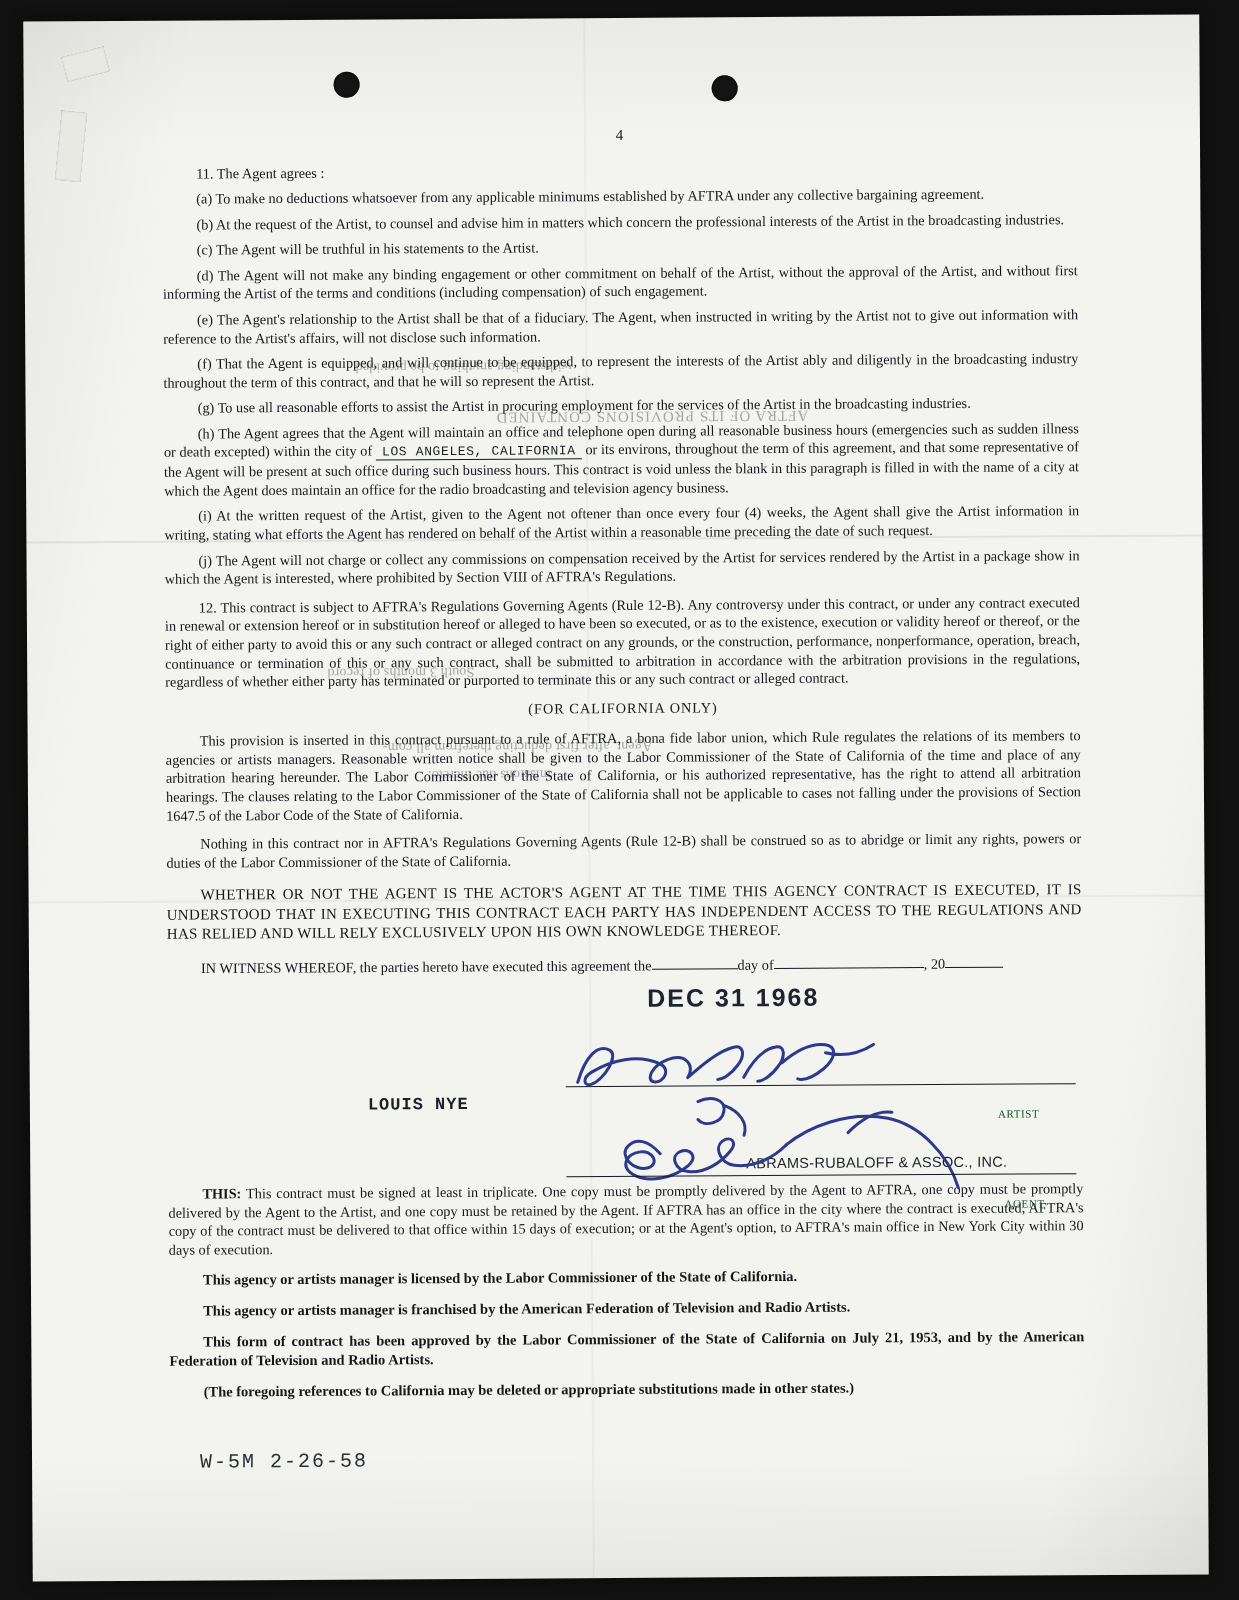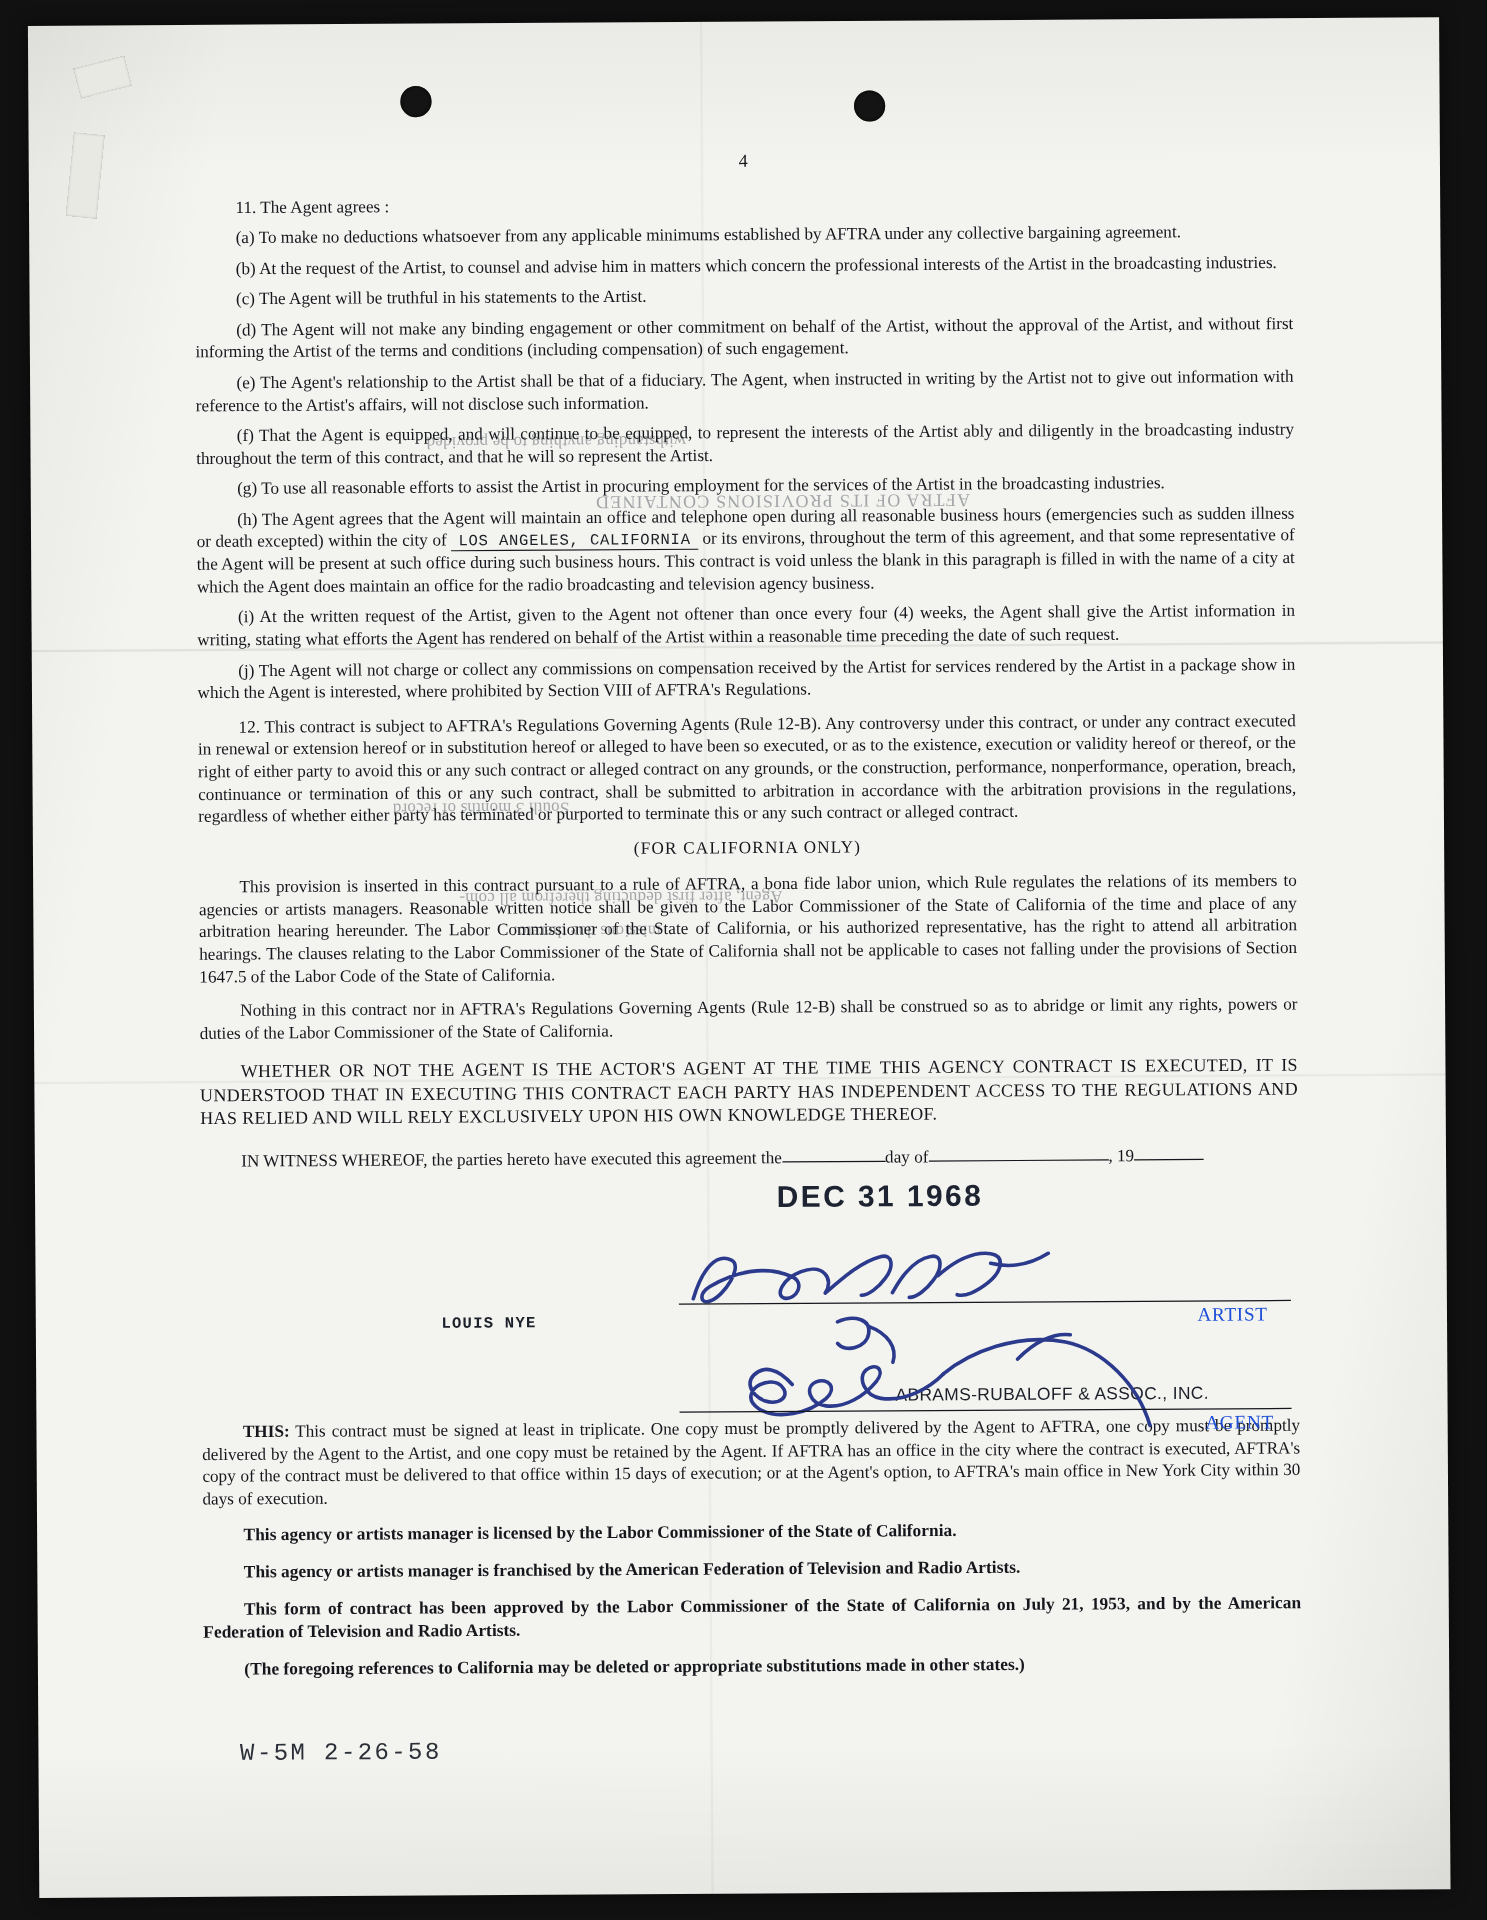--- a/index.html
+++ b/index.html
@@ -73,28 +73,28 @@
     white-space:nowrap;
     pointer-events:none;
     font-size:14px;
     letter-spacing:.2px;
   }
   .bleed.flip{transform:scale(-1,-1);}
 
   
   #sigarea{position:absolute;left:138px;top:1010px;width:915px;height:190px;}
   .sigline{position:absolute;border-bottom:1px solid #15171c;}
-  .siglabel{position:absolute;font-size:16px;letter-spacing:.6px;color:#1d4ed8;}
+  .siglabel{position:absolute;font-size:11px;letter-spacing:.6px;color:#14532d;margin-top:20px;}
   .stamp{
     position:absolute;font-family:"Liberation Sans",sans-serif;font-weight:bold;
     font-size:25px;letter-spacing:2px;color:#1d2330;
   }
   .printname{
     position:absolute;font-family:"Liberation Mono",monospace;font-weight:bold;
-    font-size:13px;letter-spacing:1px;color:#1b2029;
+    font-size:17px;letter-spacing:1px;color:#1b2029;
   }
   .firmname{
     position:absolute;font-family:"Liberation Sans",sans-serif;
     font-size:14.5px;letter-spacing:.3px;color:#1b2029;
   }
   .ink{position:absolute;pointer-events:none;}
 
   #formcode{
     position:absolute;left:168px;top:1430px;
     font-family:"Liberation Mono",monospace;
@@ -159,21 +159,21 @@
 
       <p style="text-align:center;letter-spacing:1px;margin:10px 0 12px 0;">(FOR CALIFORNIA ONLY)</p>
 
       <p class="ind2">This provision is inserted in this contract pursuant to a rule of AFTRA, a bona fide labor union, which Rule regulates the relations of its members to agencies or artists managers. Reasonable written notice shall be given to the Labor Commissioner of the State of California of the time and place of any arbitration hearing hereunder. The Labor Commissioner of the State of California, or his authorized representative, has the right to attend all arbitration hearings. The clauses relating to the Labor Commissioner of the State of California shall not be applicable to cases not falling under the provisions of Section 1647.5 of the Labor Code of the State of California.</p>
 
       <p class="ind2" style="margin-top:10px;">Nothing in this contract nor in AFTRA's Regulations Governing Agents (Rule 12-B) shall be construed so as to abridge or limit any rights, powers or duties of the Labor Commissioner of the State of California.</p>
 
       <p class="ind2 bigcaps" style="margin-top:14px;">WHETHER OR NOT THE AGENT IS THE ACTOR'S AGENT AT THE TIME THIS AGENCY CONTRACT IS EXECUTED, IT IS UNDERSTOOD THAT IN EXECUTING THIS CONTRACT EACH PARTY HAS INDEPENDENT ACCESS TO THE REGULATIONS AND HAS RELIED AND WILL RELY EXCLUSIVELY UPON HIS OWN KNOWLEDGE THEREOF.</p>
 
       <p class="ind2" style="margin-top:14px;">
-        <span>IN WITNESS WHEREOF, the parties hereto have executed this agreement the</span><span class="blankline" style="width:86px;"></span><span>day of</span><span class="blankline" style="width:150px;"></span>, <span>19</span><span class="blankline" style="width:58px;"></span>
+        <span>IN WITNESS WHEREOF, the parties hereto have executed this agreement the</span><span class="blankline" style="width:86px;"></span><span>day of</span><span class="blankline" style="width:150px;"></span>, <span>20</span><span class="blankline" style="width:58px;"></span>
       </p>
 
       <div style="height:196px;"></div>
 
       <p class="ind2 note" style="margin-top:4px;">
         <b>THIS:</b>
         <span>This contract must be signed at least in triplicate. One copy must be promptly delivered by the Agent to AFTRA, one copy must be promptly delivered by the Agent to the Artist, and one copy must be retained by the Agent. If AFTRA has an office in the city where the contract is executed, AFTRA's copy of the contract must be delivered to that office within 15 days of execution; or at the Agent's option, to AFTRA's main office in New York City within 30 days of execution.</span>
       </p>
 
       <p class="ind2" style="margin-top:12px;font-weight:bold;font-size:14.5px;">This agency or artists manager is licensed by the Labor Commissioner of the State of California.</p>

